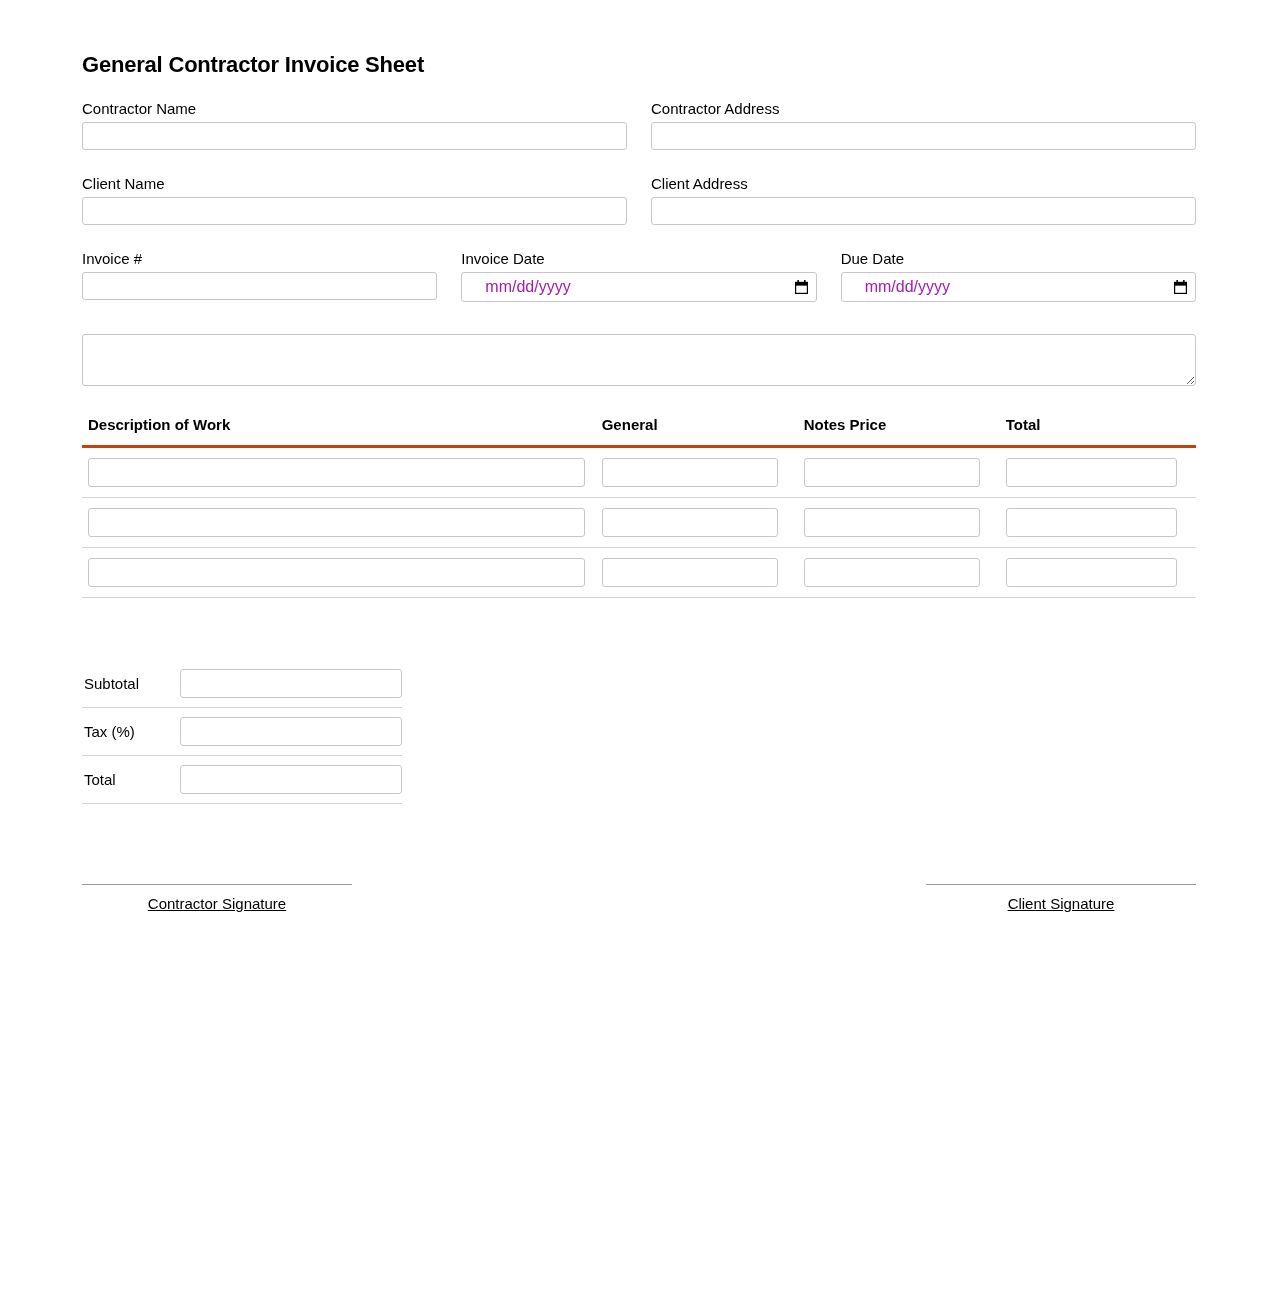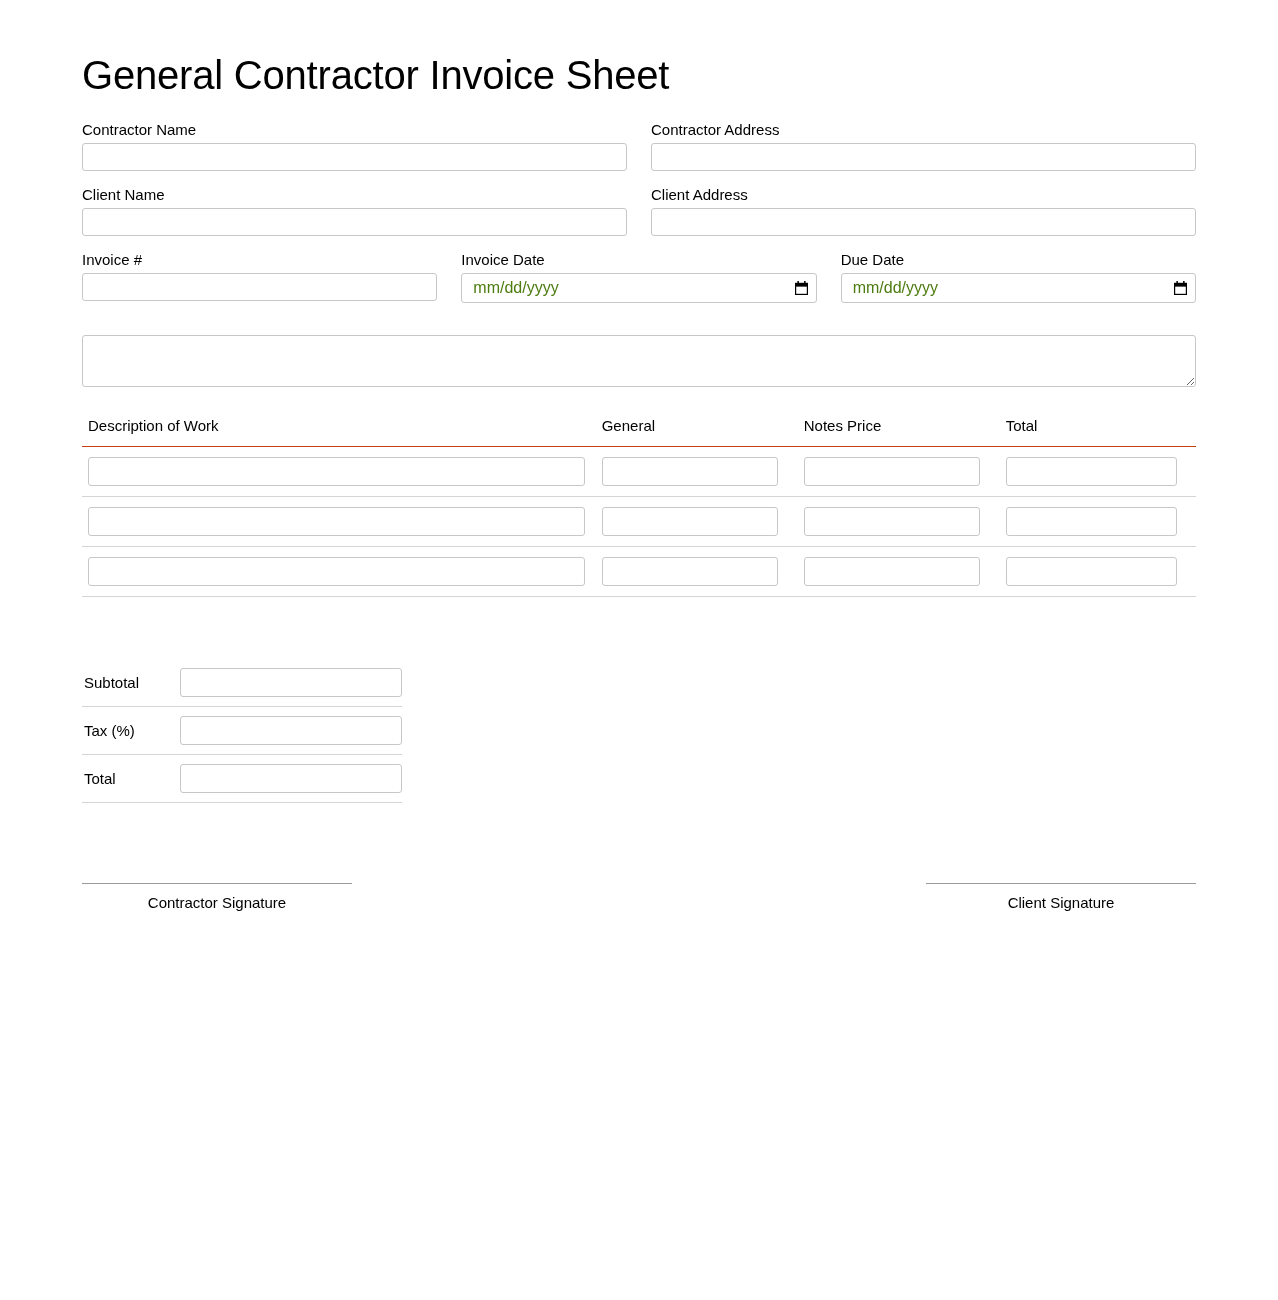--- a/index.html
+++ b/index.html
@@ -17,22 +17,22 @@
     position: relative;
     width: 1278px;
     min-height: 1300px;
     box-sizing: border-box;
     padding: 52px 82px 0 82px;
     background: #ffffff;
   }
 
   
   .doc-title {
-    font-size: 40px;
-    font-weight: normal;
+    font-size: 22px;
+    font-weight: bold;
     line-height: 1.15;
     margin: 0 0 22px 0;
     letter-spacing: -0.2px;
   }
 
   
   .field-label {
     display: block;
     font-size: 15px;
     line-height: 19px;
@@ -66,21 +66,21 @@
     color: #000;
     padding: 4px 6px;
     outline: none;
     resize: vertical;
   }
 
   
   .row-2 {
     display: flex;
     gap: 24px;
-    margin-bottom: 14px;
+    margin-bottom: 24px;
   }
   .row-2 > .col { flex: 1 1 0; min-width: 0; }
 
   .row-3 {
     display: flex;
     gap: 24px;
     margin-bottom: 32px;
   }
   .row-3 > .col { flex: 1 1 0; min-width: 0; }
 
@@ -91,25 +91,25 @@
     position: relative;
     width: 100%;
   }
   .date-wrap .txt-input {
     padding-right: 30px;
     font-size: 16px;
     height: 30px;
   }
   .date-placeholder {
     position: absolute;
-    left: 12px;
+    left: 24px;
     top: 50%;
     transform: translateY(-50%);
     font-size: 16px;
-    color: #4d7c0f;
+    color: #a21caf;
     pointer-events: none;
     font-family: "Liberation Sans", sans-serif;
   }
   .cal-icon {
     position: absolute;
     right: 9px;
     top: 50%;
     transform: translateY(-50%);
     width: 13px;
     height: 14px;
@@ -119,23 +119,23 @@
   
   .items-table {
     width: 100%;
     border-collapse: collapse;
     margin-top: 30px;
     table-layout: fixed;
   }
   .items-table th {
     text-align: left;
     font-size: 15px;
-    font-weight: normal;
+    font-weight: bold;
     padding: 0 0 12px 6px;
-    border-bottom: 1px solid #c2410c;
+    border-bottom: 3px solid #c2410c;
     vertical-align: bottom;
   }
   .items-table td {
     padding: 10px 6px 10px 6px;
     border-bottom: 1px solid #d4d4d4;
     vertical-align: middle;
   }
   .col-desc { width: 44.5%; }
   .col-qty  { width: 17.5%; }
   .col-unit { width: 17.5%; }
@@ -200,21 +200,21 @@
   
   .notes-block { margin-top: 48px; }
   .notes-block .txt-area { height: 46px; }
 
   
   .sign-area {
     display: flex;
     justify-content: space-between;
     margin-top: 80px;
   }
-  .sign-col { width: 270px; }
+  .sign-col { width: 270px; text-decoration: underline; }
   .sign-line {
     border-top: 1px solid #9a9a9a;
     height: 0;
   }
   .sign-caption {
     text-align: center;
     font-size: 15px;
     margin-top: 10px;
     color: #000;
   }

